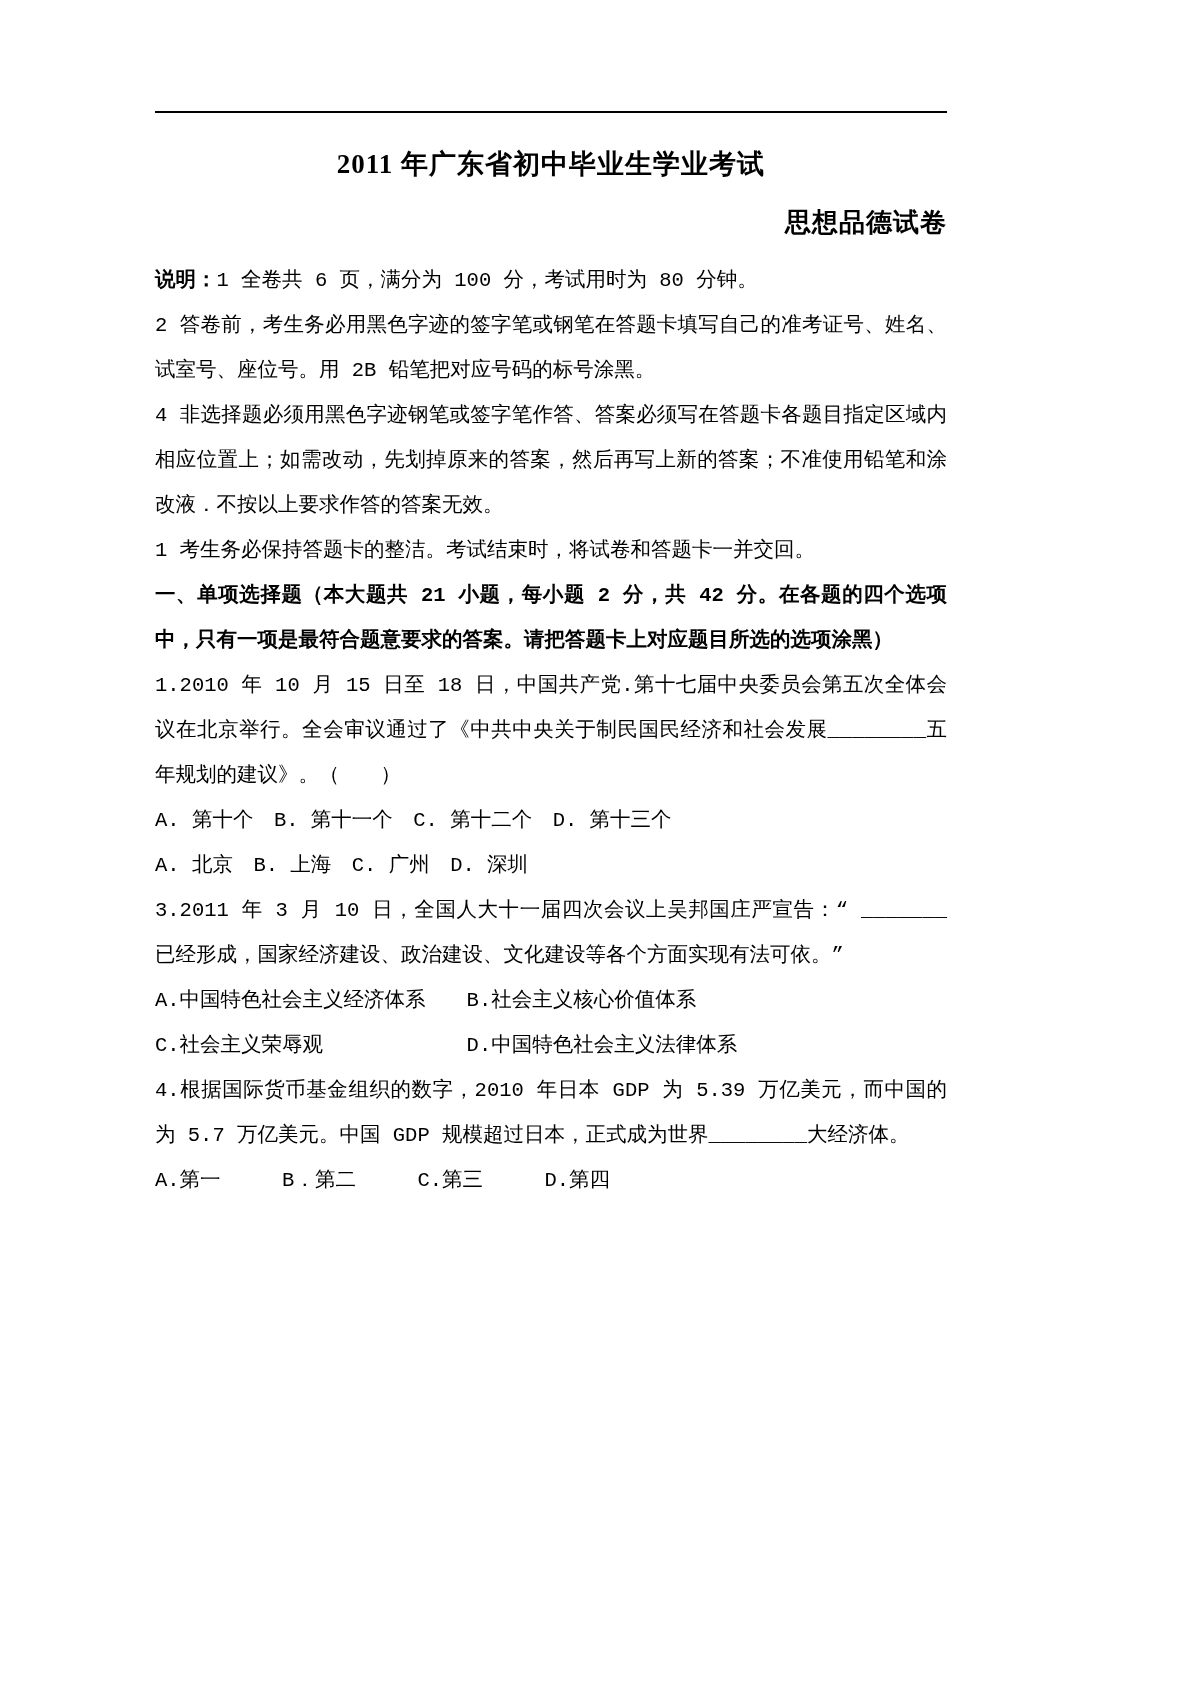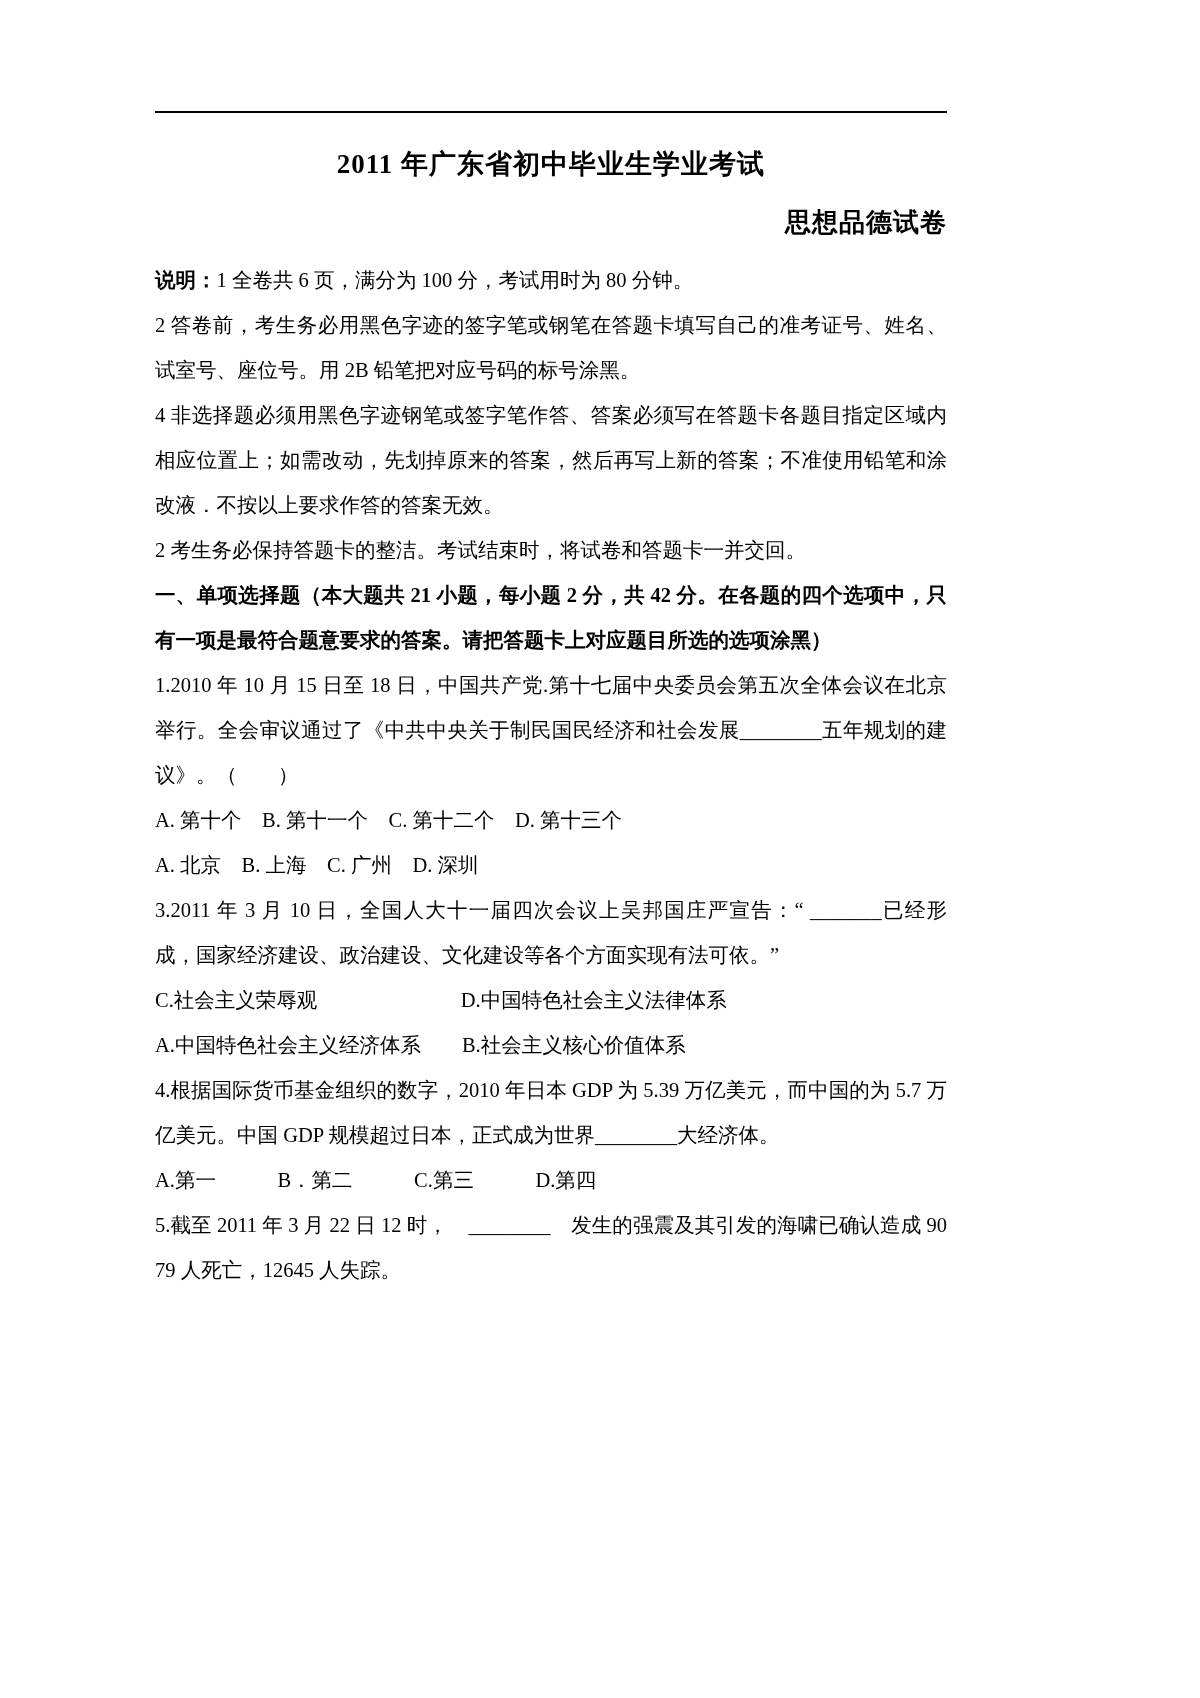--- a/index.html
+++ b/index.html
@@ -37,20 +37,21 @@
   .subtitle {
     margin-top: 24px;
     font-size: 26px;
     font-weight: bold;
     text-align: right;
     line-height: 1.3;
     letter-spacing: 1px;
   }
   .body-text {
     margin-top: 18px;
+    font-family: Liberation Mono, monospace;
   }
   .para {
     margin: 0;
     font-size: 20.5px;
     line-height: 45px;
     text-align: justify;
     text-justify: inter-ideograph;
     word-break: break-all;
   }
   .bold {
@@ -66,33 +67,32 @@
 
   <div class="title">2011 年广东省初中毕业生学业考试</div>
   <div class="subtitle">思想品德试卷</div>
 
   <div class="body-text">
 
     <p class="para"><strong class="bold">说明：</strong><span>1 全卷共 6 页，满分为 100 分，考试用时为 80 分钟。</span></p>
 
     <p class="para">2 答卷前，考生务必用黑色字迹的签字笔或钢笔在答题卡填写自己的准考证号、姓名、试室号、座位号。用 2B 铅笔把对应号码的标号涂黑。</p>
     <p class="para">4 非选择题必须用黑色字迹钢笔或签字笔作答、答案必须写在答题卡各题目指定区域内相应位置上；如需改动，先划掉原来的答案，然后再写上新的答案；不准使用铅笔和涂改液．不按以上要求作答的答案无效。</p>
-    <p class="para">2 考生务必保持答题卡的整洁。考试结束时，将试卷和答题卡一并交回。</p>
+    <p class="para">1 考生务必保持答题卡的整洁。考试结束时，将试卷和答题卡一并交回。</p>
 
     <p class="para bold">一、单项选择题（本大题共 21 小题，每小题 2 分，共 42 分。在各题的四个选项中，只有一项是最符合题意要求的答案。请把答题卡上对应题目所选的选项涂黑）</p>
 
     <p class="para">1.2010 年 10 月 15 日至 18 日，中国共产党.第十七届中央委员会第五次全体会议在北京举行。全会审议通过了《中共中央关于制民国民经济和社会发展________五年规划的建议》。（　　）</p>
     <p class="para">A. 第十个　B. 第十一个　C. 第十二个　D. 第十三个</p>
 
     <p class="para">A. 北京　B. 上海　C. 广州　D. 深圳</p>
 
     <p class="para">3.2011 年 3 月 10 日，全国人大十一届四次会议上吴邦国庄严宣告：“ _______已经形成，国家经济建设、政治建设、文化建设等各个方面实现有法可依。”</p>
+    <p class="para">A.中国特色社会主义经济体系　　B.社会主义核心价值体系</p>
     <p class="para">C.社会主义荣辱观　　　　　　　D.中国特色社会主义法律体系</p>
-    <p class="para">A.中国特色社会主义经济体系　　B.社会主义核心价值体系</p>
 
     <p class="para">4.根据国际货币基金组织的数字，2010 年日本 GDP 为 5.39 万亿美元，而中国的为 5.7 万亿美元。中国 GDP 规模超过日本，正式成为世界________大经济体。</p>
     <p class="para">A.第一　　　B．第二　　　C.第三　　　D.第四</p>
 
-    <p class="para">5.截至 2011 年 3 月 22 日 12 时，　________　发生的强震及其引发的海啸已确认造成 9079 人死亡，12645 人失踪。</p>
 
   </div>
 
 </div>
 
 </body></html>

